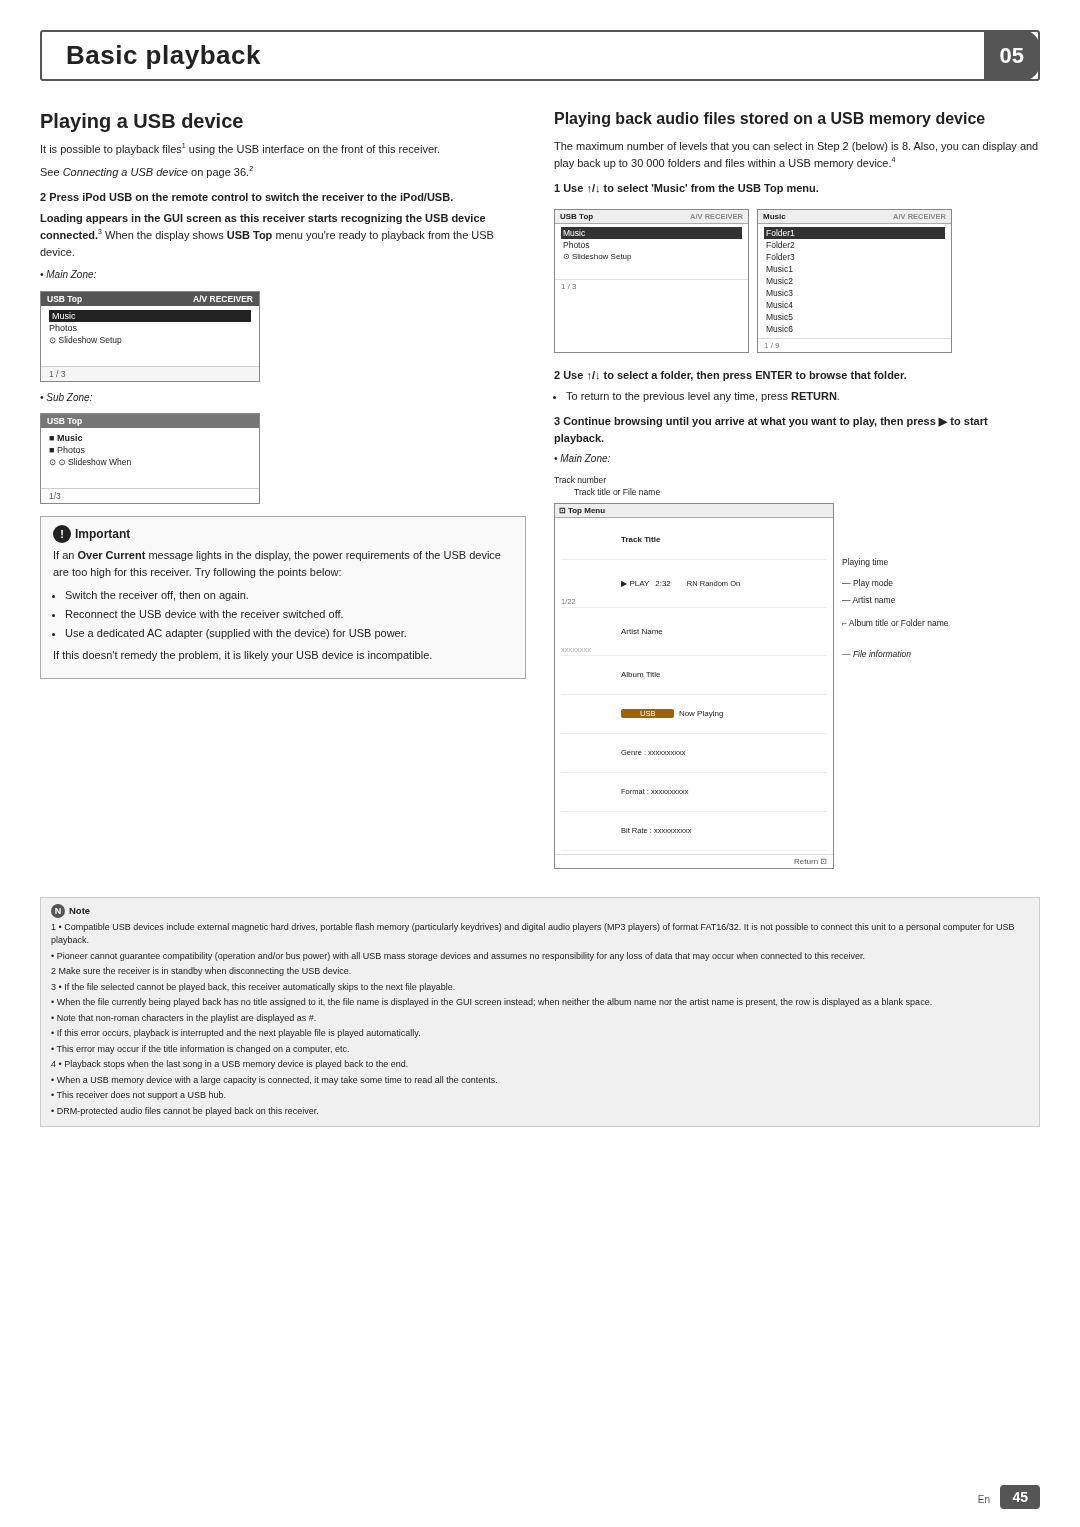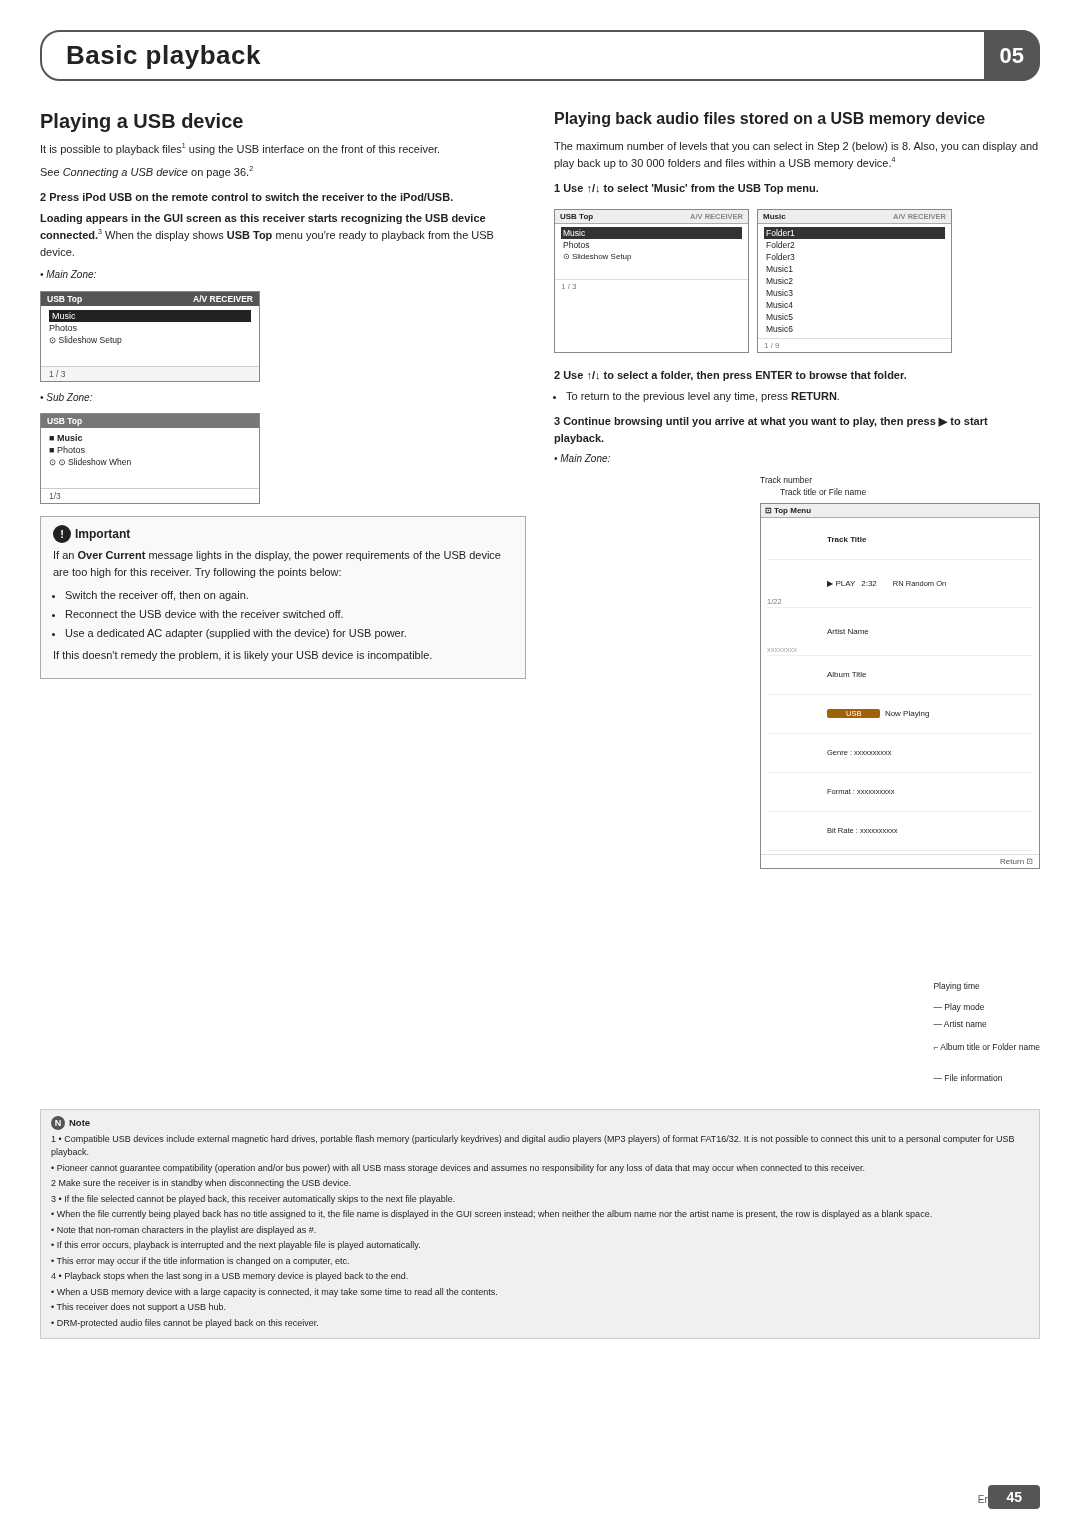--- a/index.html
+++ b/index.html
@@ -17,21 +17,21 @@
       min-height: 1527px;
       background: #fff;
       padding: 30px 40px 40px 40px;
       position: relative;
     }
     
     .header-bar {
       display: flex;
       align-items: center;
       border: 2px solid #555;
-      border-radius: 20px;
+      border-radius: 3px;
       padding: 8px 24px;
       margin-bottom: 28px;
       position: relative;
     }
     .header-title {
       font-size: 26px;
       font-weight: bold;
       color: #222;
       letter-spacing: 0.5px;
     }
@@ -200,21 +200,21 @@
     }
     
     .page-number-box {
       position: absolute;
       bottom: 18px;
       right: 40px;
       background: #555;
       color: #fff;
       font-size: 14px;
       font-weight: bold;
-      padding: 4px 18px;
+      padding: 4px 12px;
       border-radius: 4px;
     }
     .en-label {
       position: absolute;
       bottom: 22px;
       right: 90px;
       font-size: 10px;
       color: #555;
     }
     
@@ -435,21 +435,21 @@
       <ul class="bullet-list">
         <li>
           <span>To return to the previous level any time, press </span><span class="bold">RETURN</span><span>.</span>
         </li>
       </ul>
 
       <p class="step-heading">3   Continue browsing until you arrive at what you want to play, then press ▶ to start playback.</p>
       <p class="zone-label">• Main Zone:</p>
 
       <div class="diagram-area">
-        <div style="display:flex; gap:24px; align-items:flex-end;flex-direction:column;">
+        <div style="display:flex; gap:8px; align-items:flex-start;">
 
           <div style="flex:0 0 auto;">
             <div style="font-size:8.5px; margin-bottom:2px;">Track number</div>
             <div style="font-size:8.5px; margin-bottom:4px; margin-left:20px;">Track title or File name</div>
 
             <div class="track-screen">
               <div class="ts-hdr">
                 <span>⊡ Top Menu</span>
                 <span></span>
               </div>
@@ -502,21 +502,21 @@
               </div>
               <div class="ts-footer" style="text-align:right;">Return ⊡</div>
             </div>
           </div>
 
           <div style="font-size:8.5px; padding-top:48px; line-height:2.0;">
             <div style="margin-bottom:4px;margin-top:31px;">Playing time</div>
             <div>— <span>Play mode</span></div>
             <div>— <span>Artist name</span></div>
             <div style="margin-top:6px;">⌐ <span>Album title or Folder name</span></div>
-            <div style="margin-top:14px;">— <span>File information</span></div>
+            <div style="margin-top:14px;font-style:italic;">— <span>File information</span></div>
           </div>
         </div>
       </div>
     </div>
   </div>
 
   <div class="note-box">
     <div class="note-title">
       <span class="note-icon">N</span>
       <span>Note</span>

